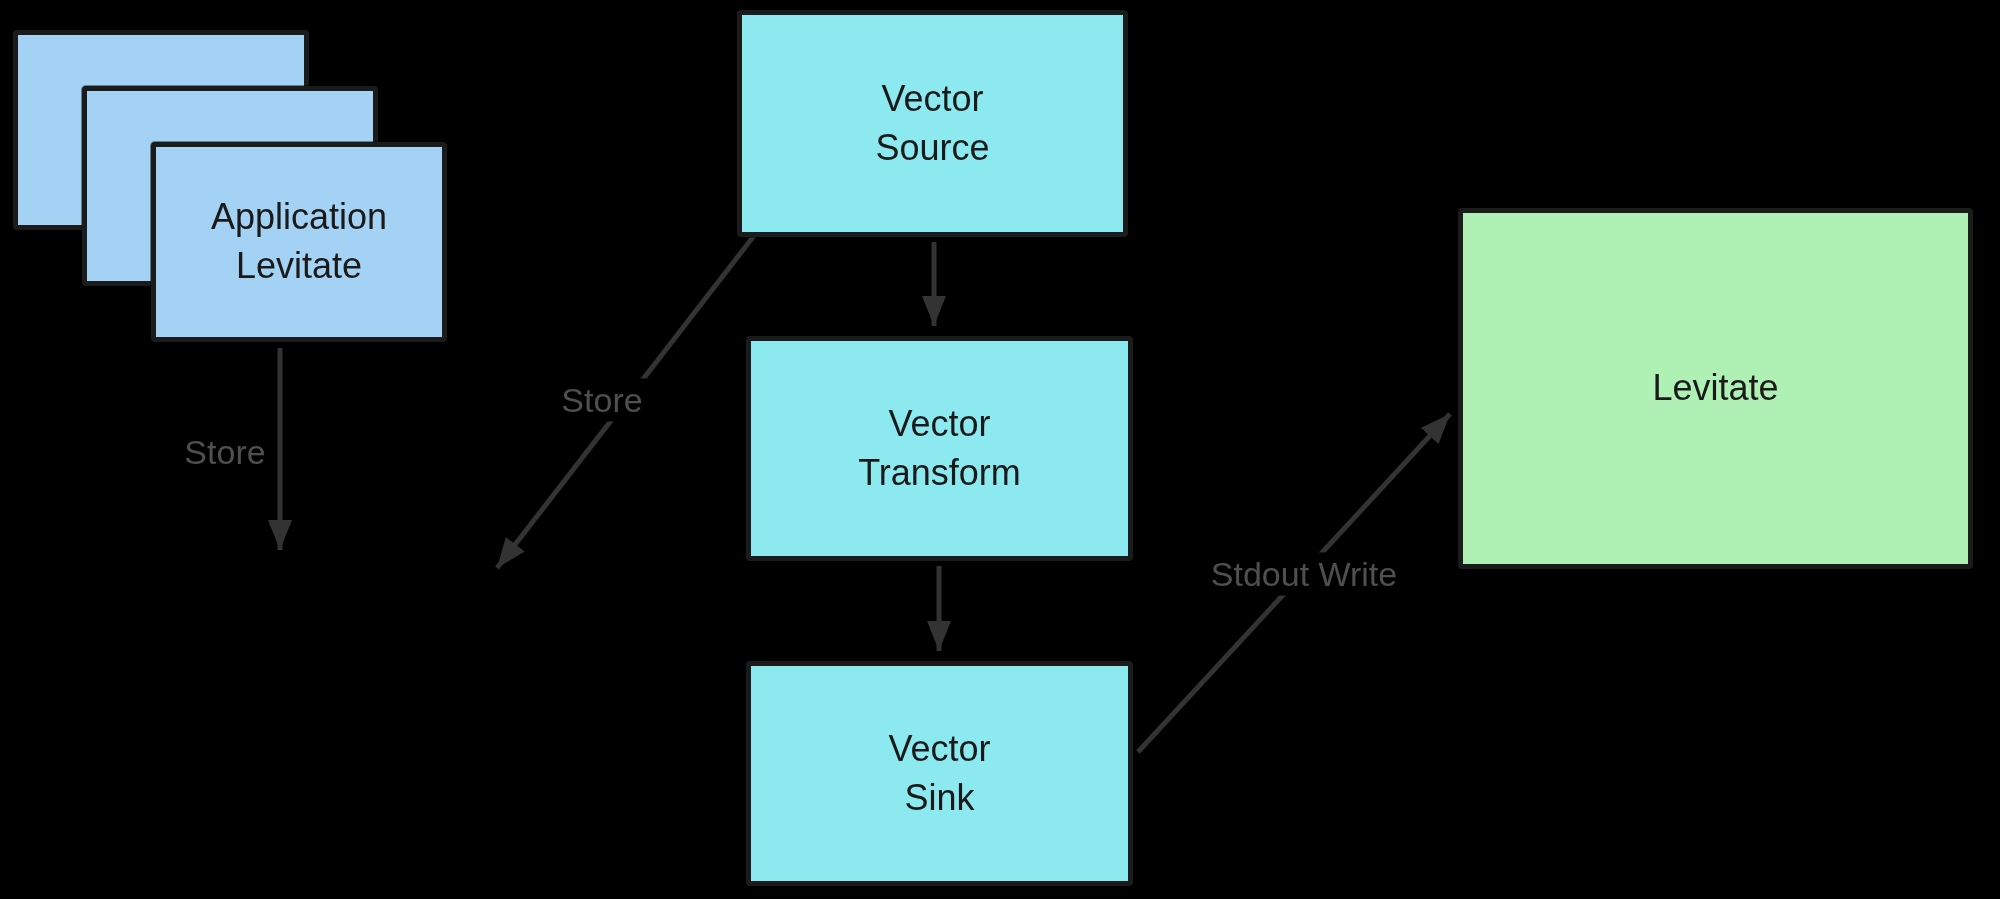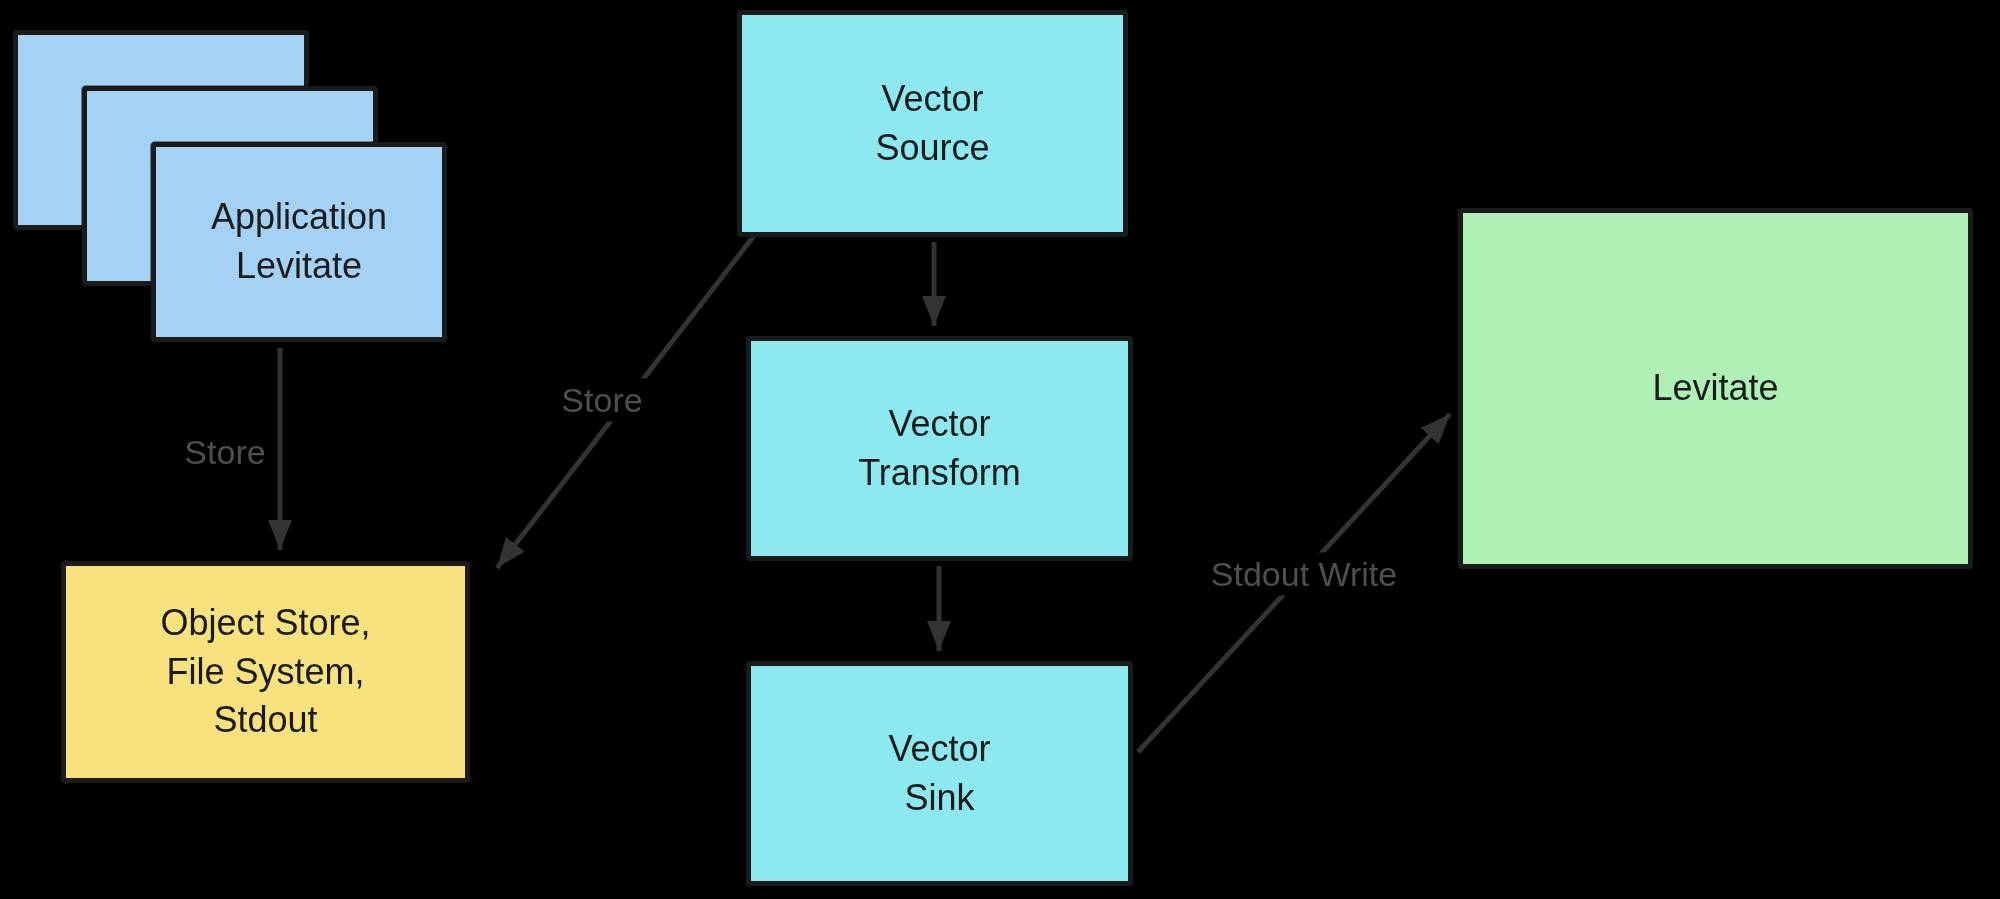--- a/index.html
+++ b/index.html
@@ -81,25 +81,20 @@
     <line x1="1138" y1="752" x2="1450" y2="414" stroke-width="5" marker-end="url(#arrowhead)" stroke="#333333"></line>
   </svg>
 
   <div class="node card-back" style="background-color: rgb(164, 210, 244); border-color: rgb(27, 27, 27);"></div>
   <div class="node card-mid" style="background-color: rgb(164, 210, 244); border-color: rgb(27, 27, 27);"></div>
   <div class="node card-front" style="background-color: rgb(164, 210, 244); color: rgb(26, 26, 26); border-color: rgb(27, 27, 27);">
     <span class="node-label">Application
 Levitate</span>
   </div>
 
-  <div class="node node-object-store" style="background-color: rgb(248, 226, 126); color: rgb(26, 26, 26); border-color: rgb(27, 27, 27);">
-    <span class="node-label">Object Store,
-File System,
-Stdout</span>
-  </div>
 
   <div class="node node-vector-source" style="background-color: rgb(139, 233, 239); color: rgb(26, 26, 26); border-color: rgb(27, 27, 27);">
     <span class="node-label">Vector
 Source</span>
   </div>
 
   <div class="node node-vector-transform" style="background-color: rgb(139, 233, 239); color: rgb(26, 26, 26); border-color: rgb(27, 27, 27);">
     <span class="node-label">Vector
 Transform</span>
   </div>

